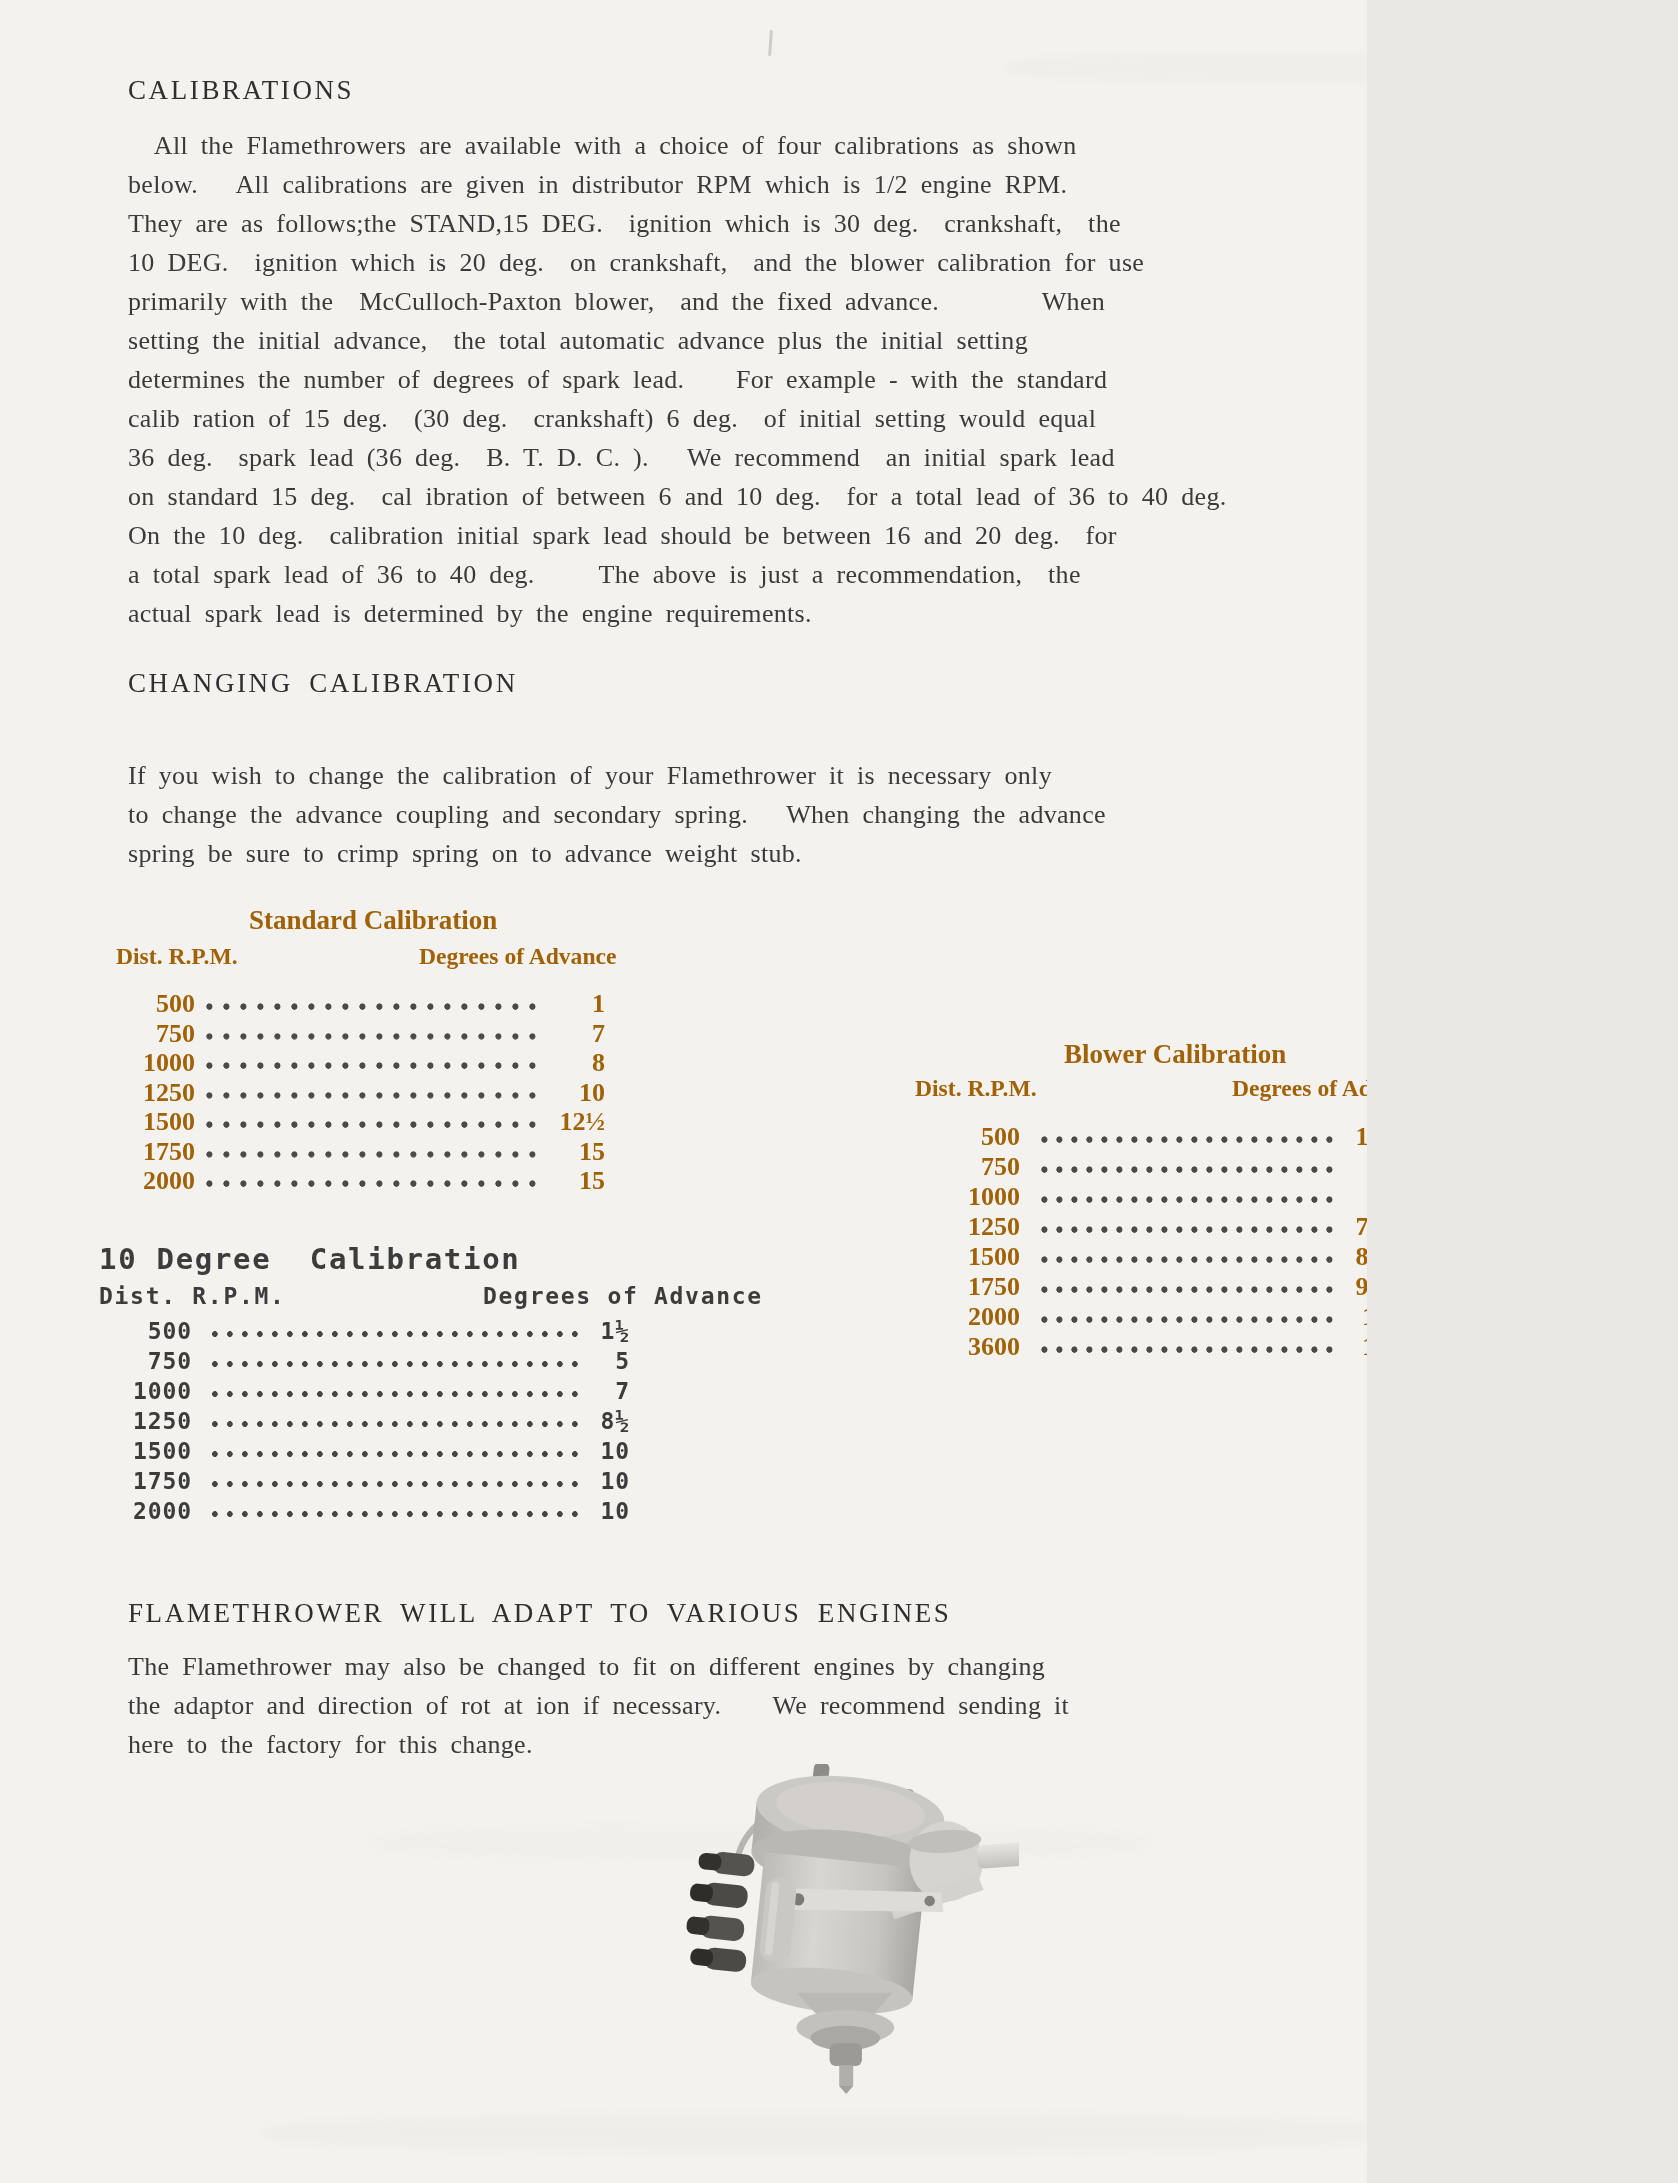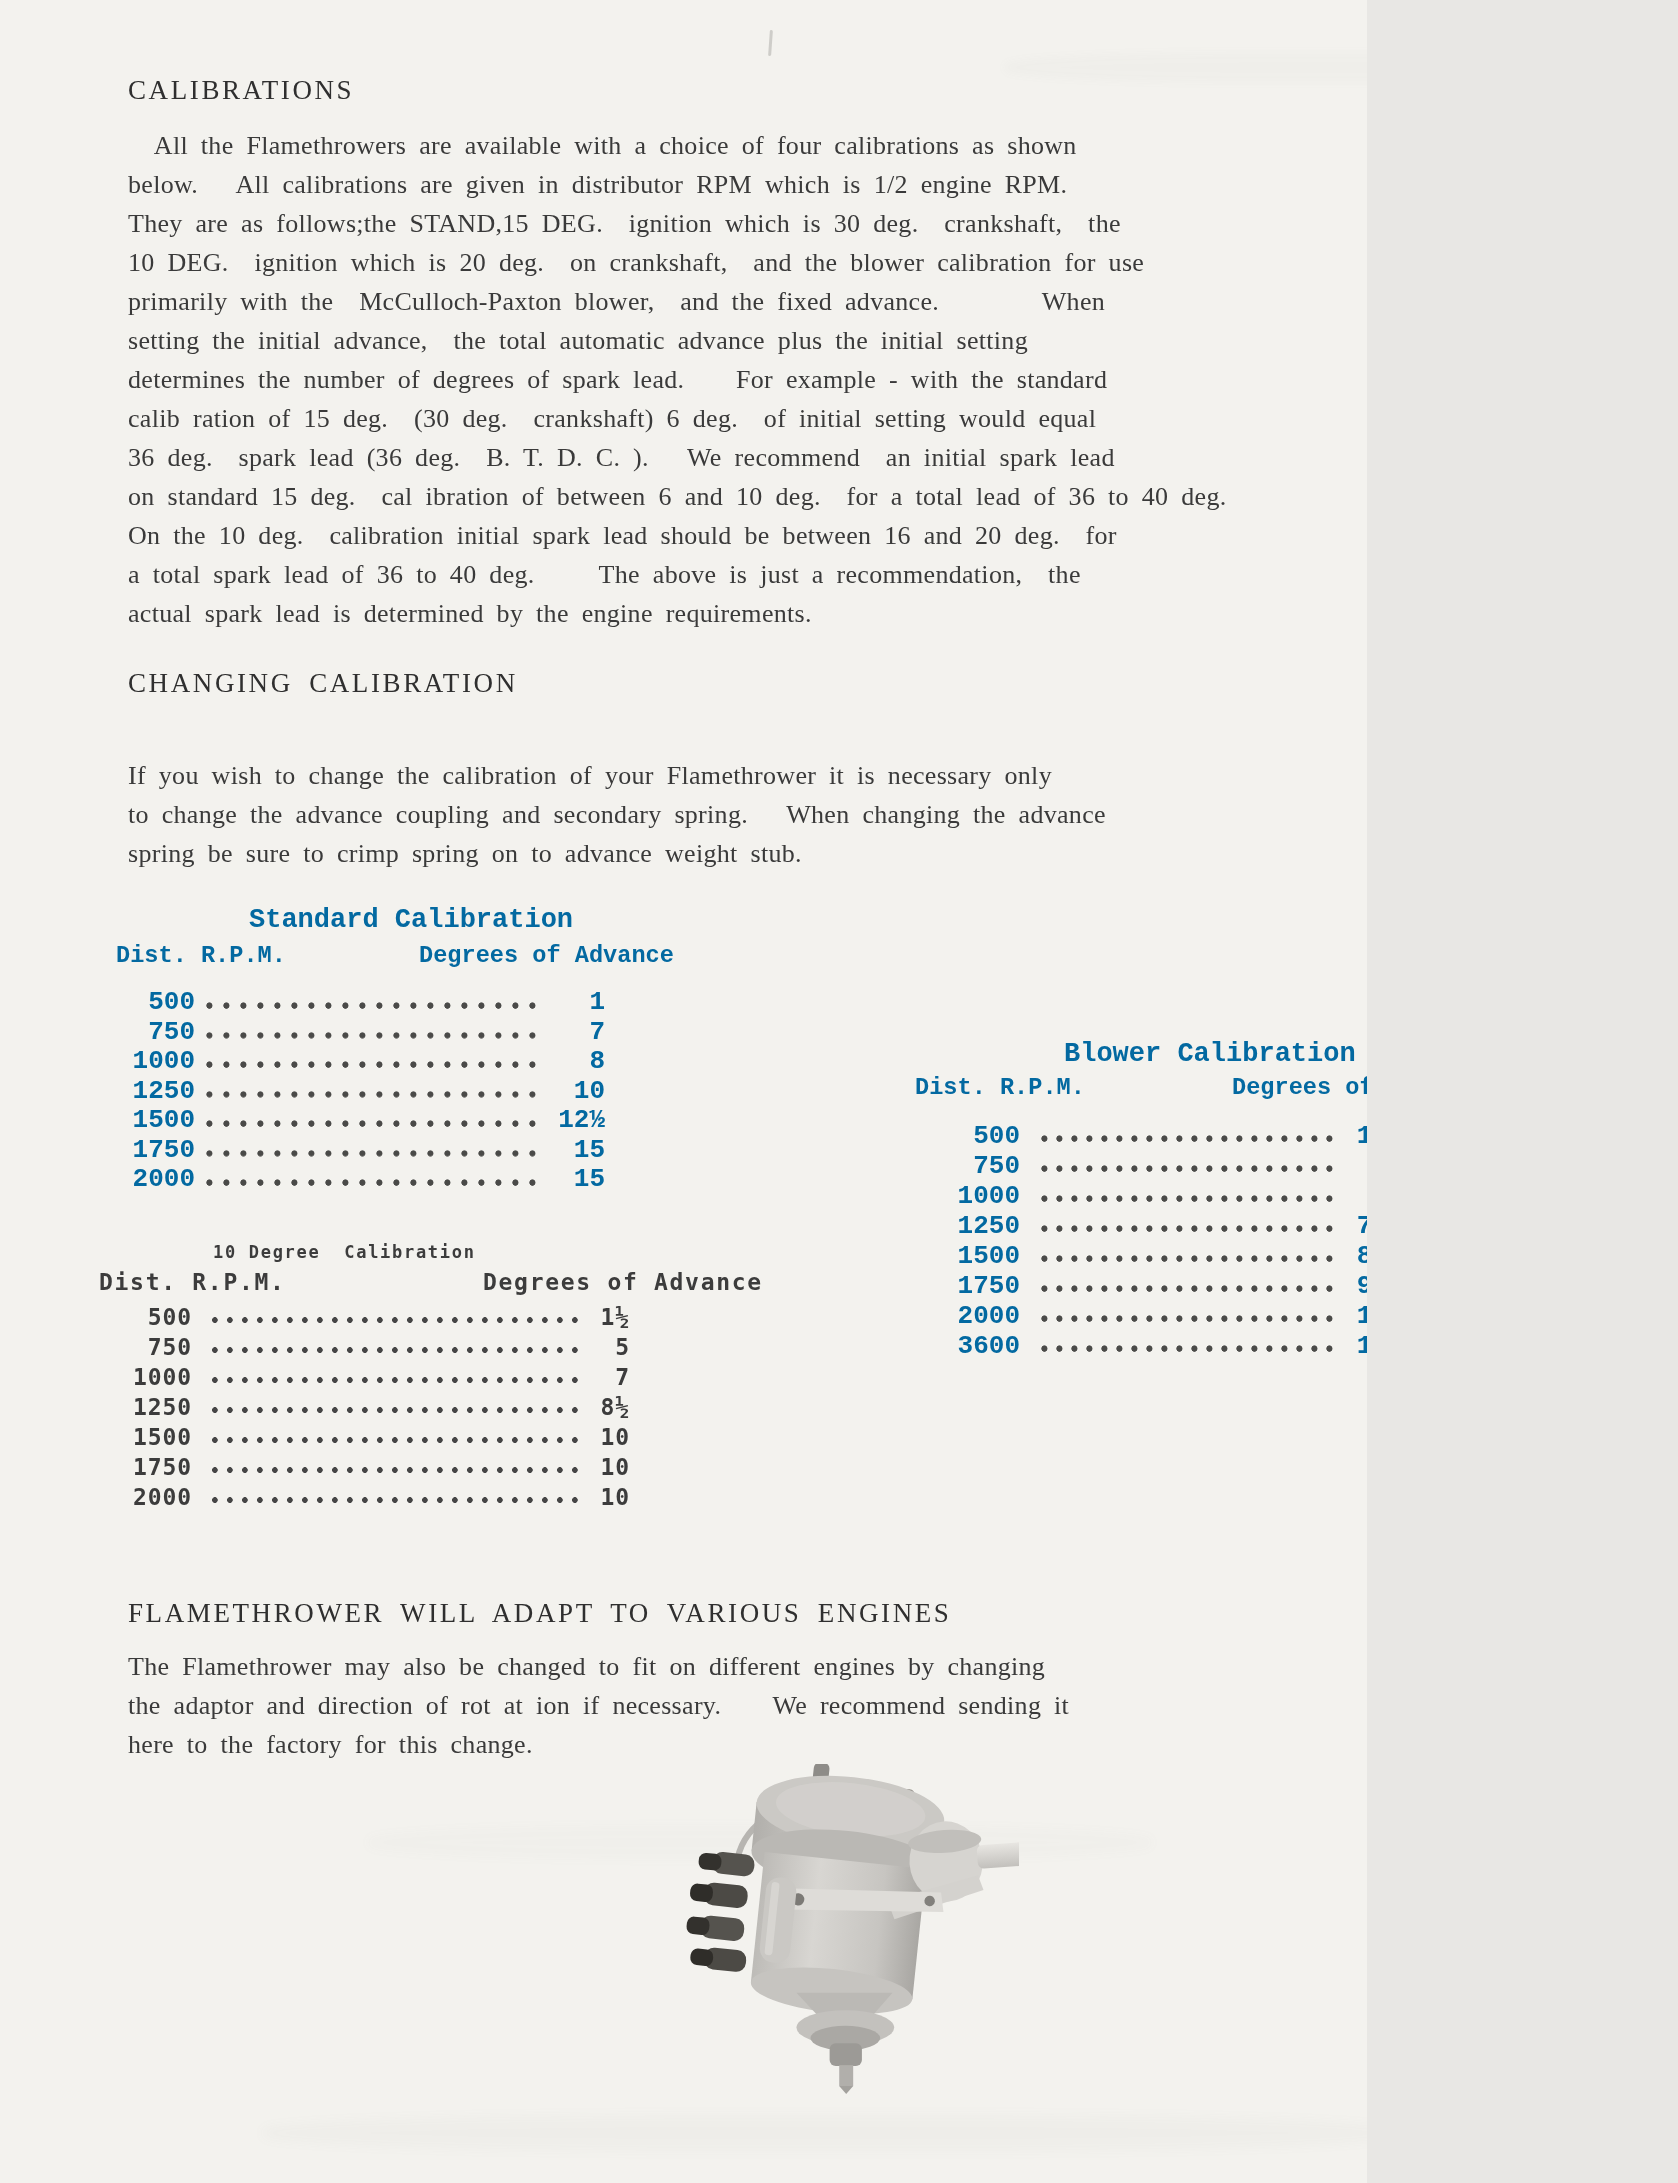--- a/index.html
+++ b/index.html
@@ -40,21 +40,21 @@
   .cal{position:absolute;}
   .cal .t-title{white-space:pre;}
   .cal .t-head{position:relative;height:28px;}
   .cal .t-head span{position:absolute;white-space:pre;}
   .cal .t-row{position:relative;}
   .cal .rpm{position:absolute;left:0;text-align:right;white-space:pre;}
   .cal .dots{position:absolute;height:9.6px;background-repeat:repeat-x;}
   .cal .val{position:absolute;text-align:right;white-space:pre;}
 
   
-  .sansCal{font-family:Liberation Mono, monospace;font-weight:700;color:#0369a1;}
+  .sansCal{font-family:Liberation Serif, serif;font-weight:700;color:#a16207;}
   .sansCal .t-title{font-size:27px;}
   .sansCal .t-head{font-size:23.6px;}
   .sansCal .t-row{height:29.5px;font-size:26px;line-height:29.5px;}
   .sansCal .dots{top:13px;background-image:radial-gradient(circle at 4.4px 4.4px,#4a4a48 2.7px,rgba(0,0,0,0) 3.4px);background-size:17px 9.6px;}
 
   .std{left:116px;top:905px;width:524px;}
   .std .t-title{margin-left:133px;}
   .std .t-head{margin-top:7px;}
   .std .t-head .c2{left:303px;}
   .std .t-rows{margin-top:18.3px;}
@@ -70,21 +70,21 @@
   .blower .t-row{height:30px;line-height:30px;}
   .blower .rpm{width:105px;}
   .blower .dots{left:125px;width:299px;background-size:15px 9.6px;}
   .blower .val{left:412px;width:61px;}
 
   
   .ten{
     left:99px;top:1242px;width:559px;
     font-family:"DejaVu Sans Mono", monospace;font-weight:700;color:#3c3c3c;
   }
-  .ten .t-title{font-size:17px;letter-spacing:1.7px;margin-left:114px;}
+  .ten .t-title{font-size:29px;letter-spacing:1.7px;}
   .ten .t-head{font-size:23px;letter-spacing:1.7px;margin-top:7px;}
   .ten .t-head .c2{left:384px;}
   .ten .t-rows{margin-top:5.2px;}
   .ten .t-row{height:30px;font-size:23px;line-height:30px;letter-spacing:0.9px;}
   .ten .rpm{width:93px;}
   .ten .dots{top:14px;left:112px;width:367px;background-image:radial-gradient(circle at 3.9px 3.9px,#454545 2.5px,rgba(0,0,0,0) 3.1px);background-size:15px 8.7px;}
   .ten .val{left:477px;width:54px;}
 
   .photo{position:absolute;left:683px;top:1764px;}
 </style>

